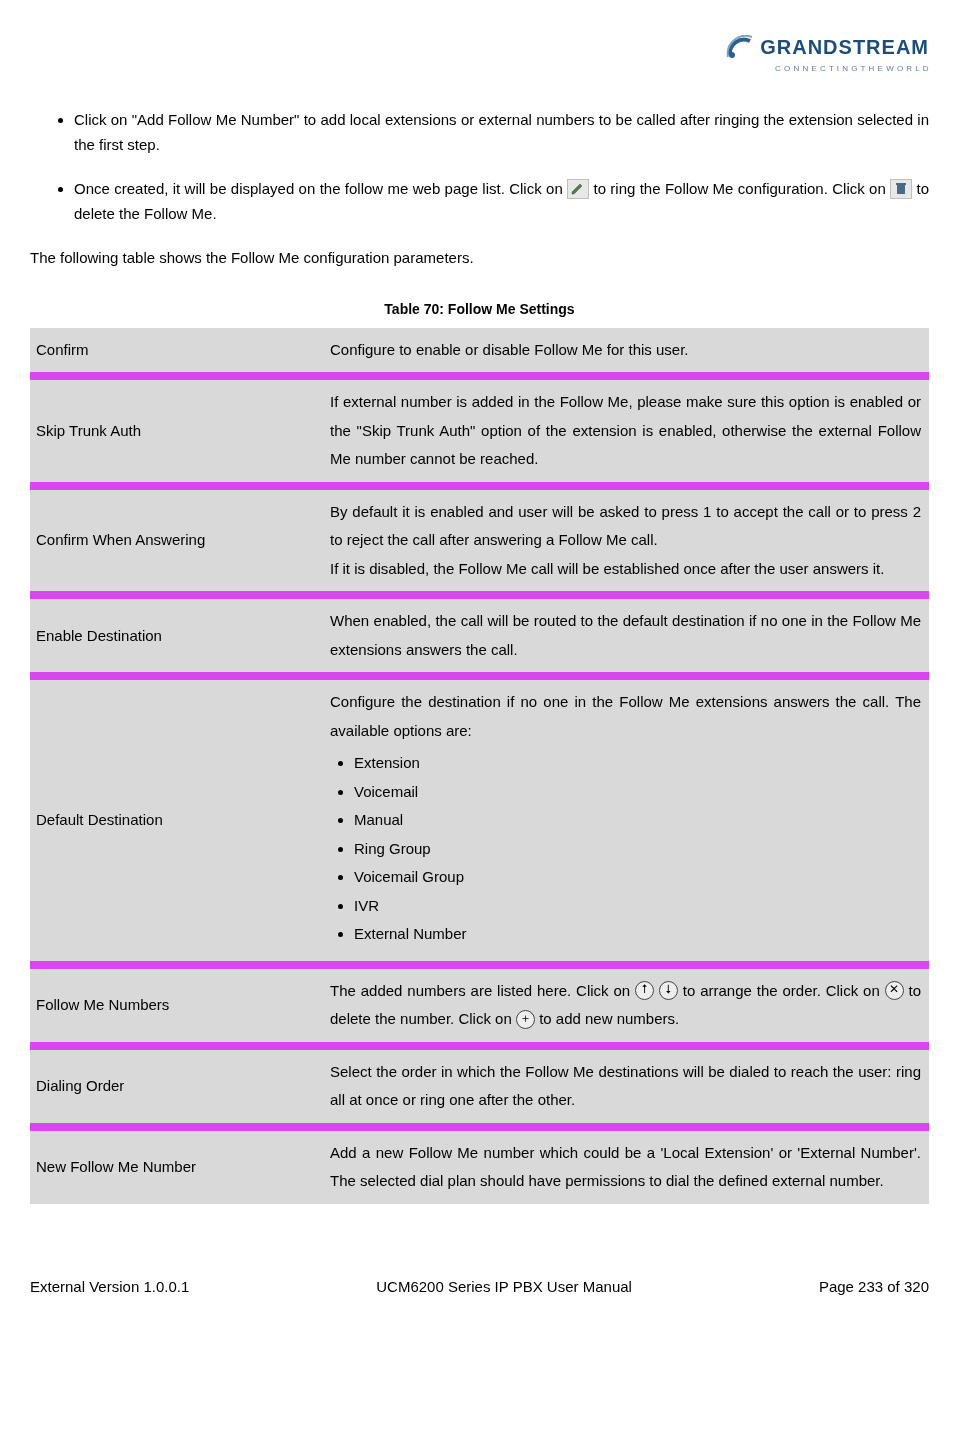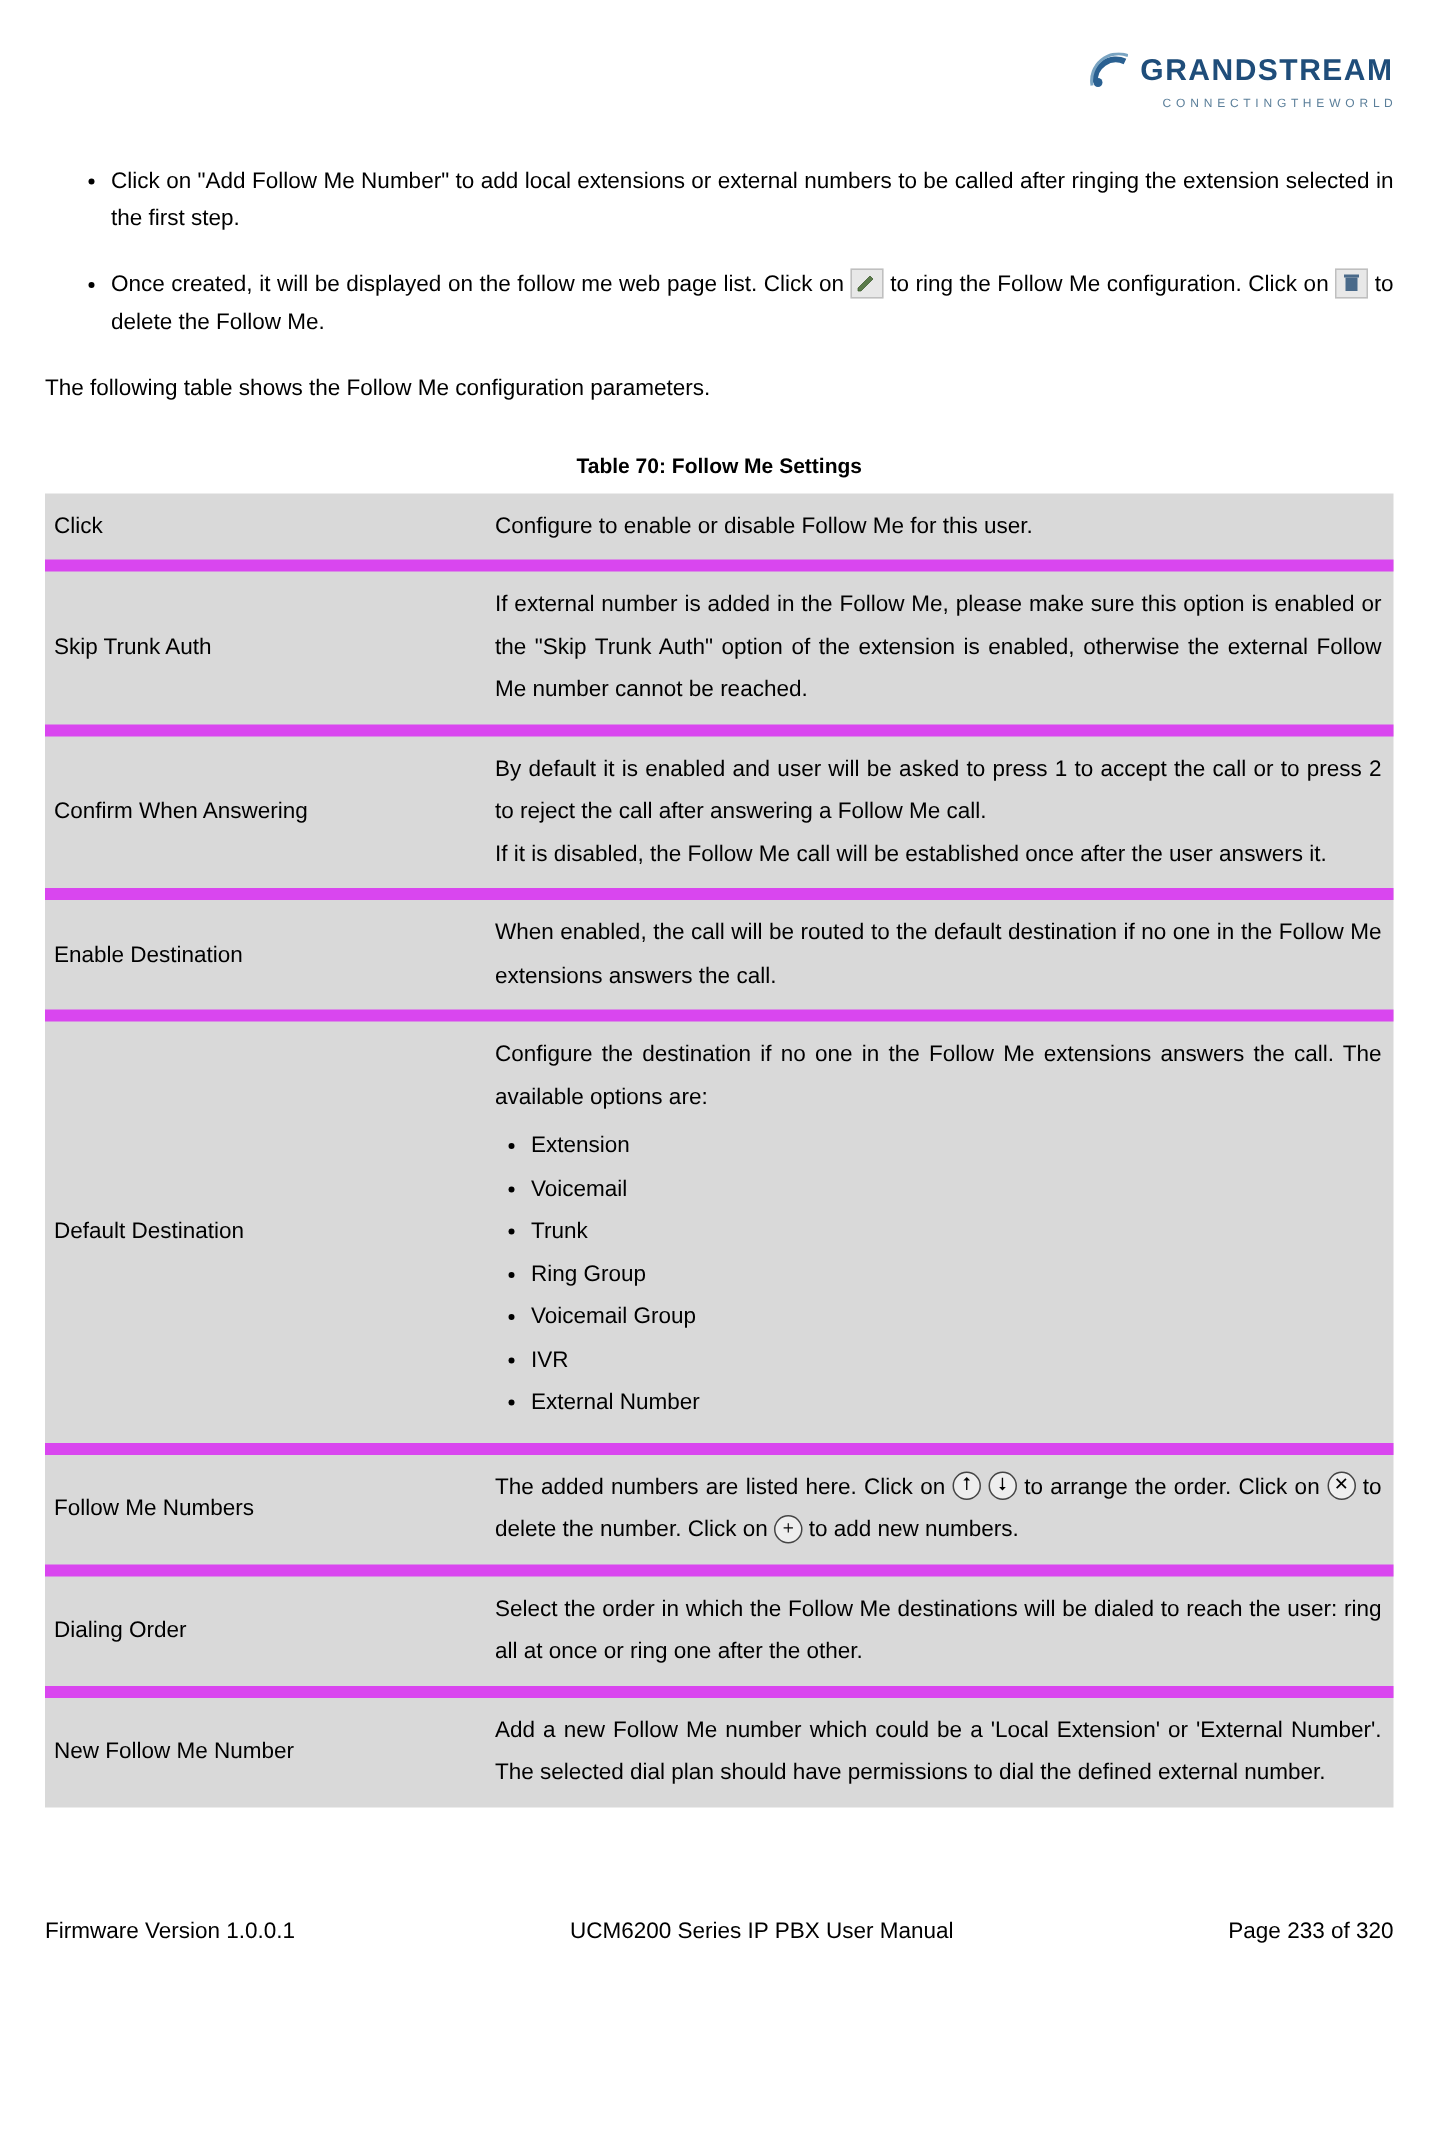--- a/index.html
+++ b/index.html
@@ -153,21 +153,21 @@
   </li>
 </ul>
 
 <div class="intro-line">The following table shows the Follow Me configuration parameters.</div>
 
 <div class="table-caption">Table 70: Follow Me Settings</div>
 
 <table class="settings">
   <tbody>
       <tr>
-    <td>Click</td>
+    <td>Confirm</td>
     <td>Configure to enable or disable Follow Me for this user.</td>
   </tr>
   <tr>
     <td>Skip Trunk Auth</td>
     <td>If external number is added in the Follow Me, please make sure this option is enabled or the "Skip Trunk Auth" option of the extension is enabled, otherwise the external Follow Me number cannot be reached.</td>
   </tr>
   <tr>
     <td>Confirm When Answering</td>
     <td>
       <span>By default it is enabled and user will be asked to press 1 to accept the call or to press 2 to reject the call after answering a Follow Me call.</span><br>
@@ -178,21 +178,21 @@
     <td>Enable Destination</td>
     <td>When enabled, the call will be routed to the default destination if no one in the Follow Me extensions answers the call.</td>
   </tr>
   <tr>
     <td>Default Destination</td>
     <td>
       <span>Configure the destination if no one in the Follow Me extensions answers the call. The available options are:</span>
       <ul class="inner">
         <li>Extension</li>
         <li>Voicemail</li>
-        <li>Trunk</li>
+        <li>Manual</li>
         <li>Ring Group</li>
         <li>Voicemail Group</li>
         <li>IVR</li>
         <li>External Number</li>
       </ul>
     </td>
   </tr>
   <tr>
     <td>Follow Me Numbers</td>
     <td>
@@ -211,16 +211,16 @@
     <td>Select the order in which the Follow Me destinations will be dialed to reach the user: ring all at once or ring one after the other.</td>
   </tr>
   <tr>
     <td>New Follow Me Number</td>
     <td>Add a new Follow Me number which could be a 'Local Extension' or 'External Number'. The selected dial plan should have permissions to dial the defined external number.</td>
   </tr>
 </tbody>
   </table>
 
 <div class="footer">
-  <span>Firmware Version 1.0.0.1</span>
+  <span>External Version 1.0.0.1</span>
   <span>UCM6200 Series IP PBX User Manual</span>
   <span>Page 233 of 320</span>
 </div>
 
 </body></html>

